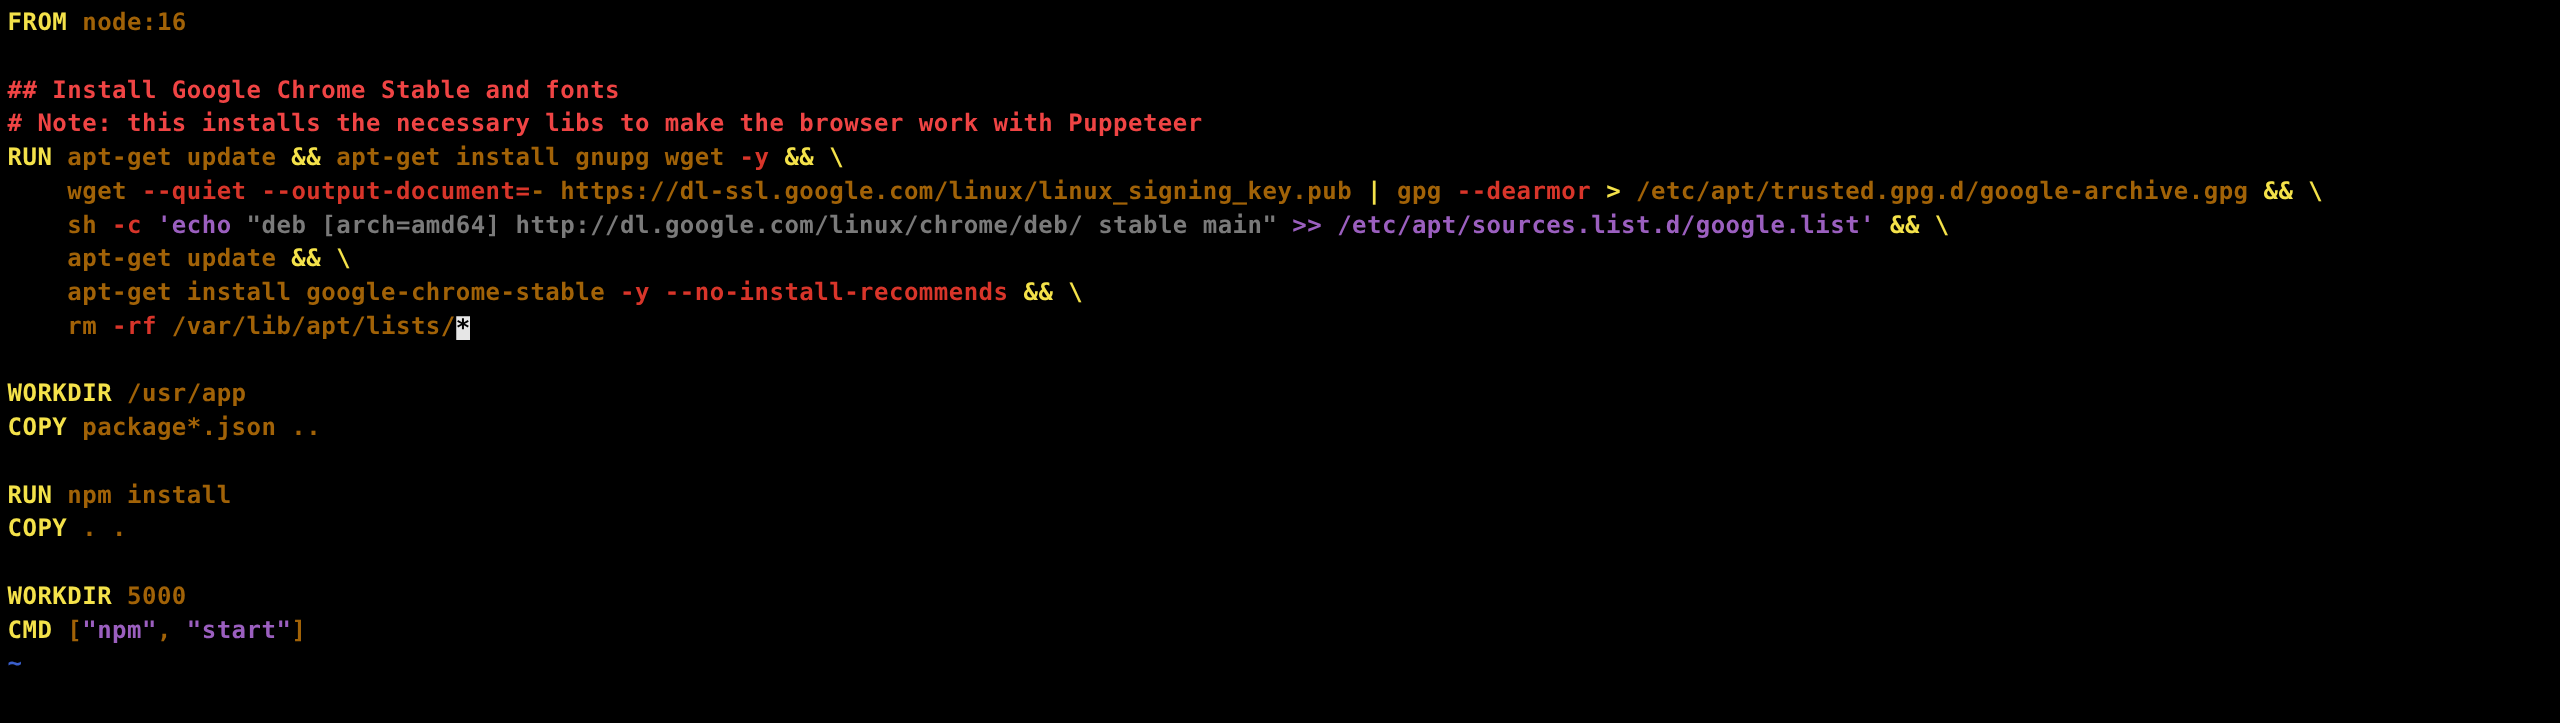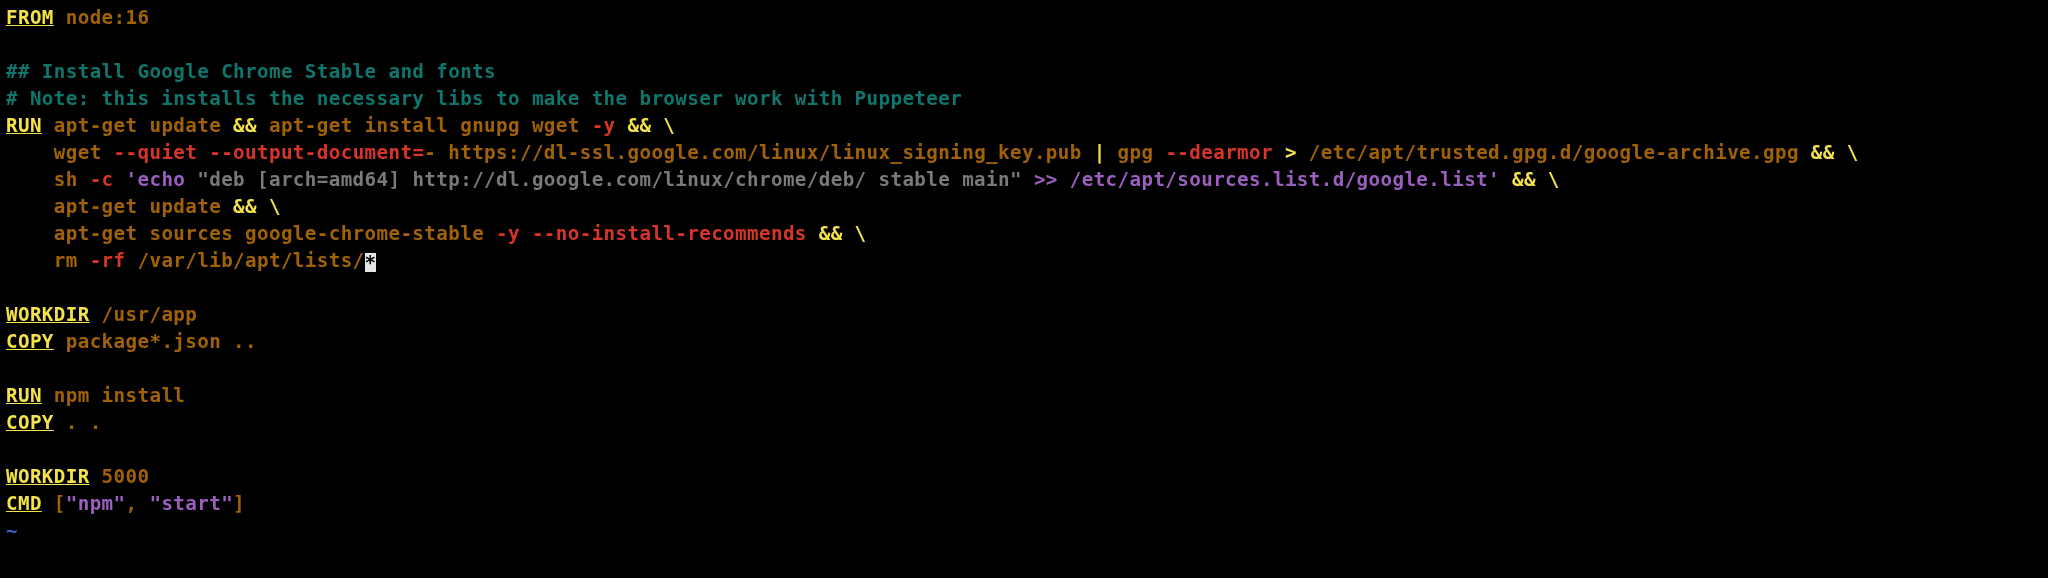--- a/index.html
+++ b/index.html
@@ -14,22 +14,22 @@
     margin: 0;
     padding: 4px 6px;
     font-family: "Menlo", "Consolas", "DejaVu Sans Mono", "Courier New", monospace;
     font-size: 19.2px;
     line-height: 27px;
     font-weight: bold;
     color: #e6e6e6;
     white-space: pre;
     letter-spacing: 0.4px;
   }
-  .kw   { color: #f4e24a; text-decoration: underline; }  
-  .cm   { color: #0f766e; }  
+  .kw   { color: #f4e24a; }  
+  .cm   { color: #ef4444; }  
   .op   { color: #f4e24a; }  
   .fl   { color: #d8352a; }  
   .str  { color: #9b5fbf; }  
   .dstr { color: #7a7a7a; }  
   .tx   { color: #a16207; }  
   .cursor-cell {
     display: inline-block;
     width: 0.6em;
     height: 1em;
     background: #e6e6e6;
@@ -44,21 +44,21 @@
 <body>
 
 <pre class="code"><span class="kw">FROM</span><span class="tx"> node:16</span>
 
 <span class="cm">## Install Google Chrome Stable and fonts</span>
 <span class="cm"># Note: this installs the necessary libs to make the browser work with Puppeteer</span>
 <span class="kw">RUN</span><span class="tx"> apt-get update </span><span class="op">&amp;&amp;</span><span class="tx"> apt-get install gnupg wget </span><span class="fl">-y</span><span class="tx"> </span><span class="op">&amp;&amp;</span><span class="op"> \</span>
 <span class="tx">    </span><span class="tx">wget </span><span class="fl">--quiet</span><span class="tx"> </span><span class="fl">--output-document=</span><span class="tx">- https://dl-ssl.google.com/linux/linux_signing_key.pub </span><span class="op">|</span><span class="tx"> gpg </span><span class="fl">--dearmor</span><span class="op"> &gt; </span><span class="tx">/etc/apt/trusted.gpg.d/google-archive.gpg </span><span class="op">&amp;&amp;</span><span class="op"> \</span>
 <span class="tx">    </span><span class="tx">sh </span><span class="fl">-c</span><span class="str"> '</span><span class="str">echo </span><span class="dstr">"deb [arch=amd64] http://dl.google.com/linux/chrome/deb/ stable main"</span><span class="str"> &gt;&gt; /etc/apt/sources.list.d/google.list</span><span class="str">'</span><span class="tx"> </span><span class="op">&amp;&amp;</span><span class="op"> \</span>
 <span class="tx">    </span><span class="tx">apt-get update </span><span class="op">&amp;&amp;</span><span class="op"> \</span>
-<span class="tx">    </span><span class="tx">apt-get sources google-chrome-stable </span><span class="fl">-y</span><span class="tx"> </span><span class="fl">--no-install-recommends</span><span class="tx"> </span><span class="op">&amp;&amp;</span><span class="op"> \</span>
+<span class="tx">    </span><span class="tx">apt-get install google-chrome-stable </span><span class="fl">-y</span><span class="tx"> </span><span class="fl">--no-install-recommends</span><span class="tx"> </span><span class="op">&amp;&amp;</span><span class="op"> \</span>
 <span class="tx">    </span><span class="tx">rm </span><span class="fl">-rf</span><span class="tx"> /var/lib/apt/lists/</span><span class="cursor-cell">*</span>
 
 <span class="kw">WORKDIR</span><span class="tx"> /usr/app</span>
 <span class="kw">COPY</span><span class="tx"> package*.json ..</span>
 
 <span class="kw">RUN</span><span class="tx"> npm install</span>
 <span class="kw">COPY</span><span class="tx"> . .</span>
 
 <span class="kw">WORKDIR</span><span class="tx"> 5000</span>
 <span class="kw">CMD</span><span class="tx"> </span><span class="tx">[</span><span class="str">"npm"</span><span class="tx">, </span><span class="str">"start"</span><span class="tx">]</span>

